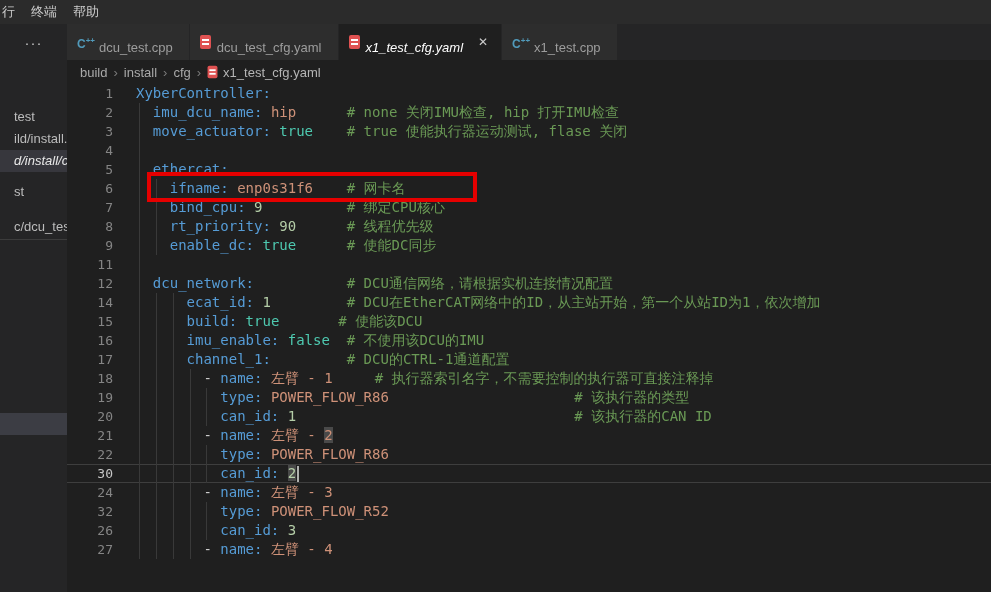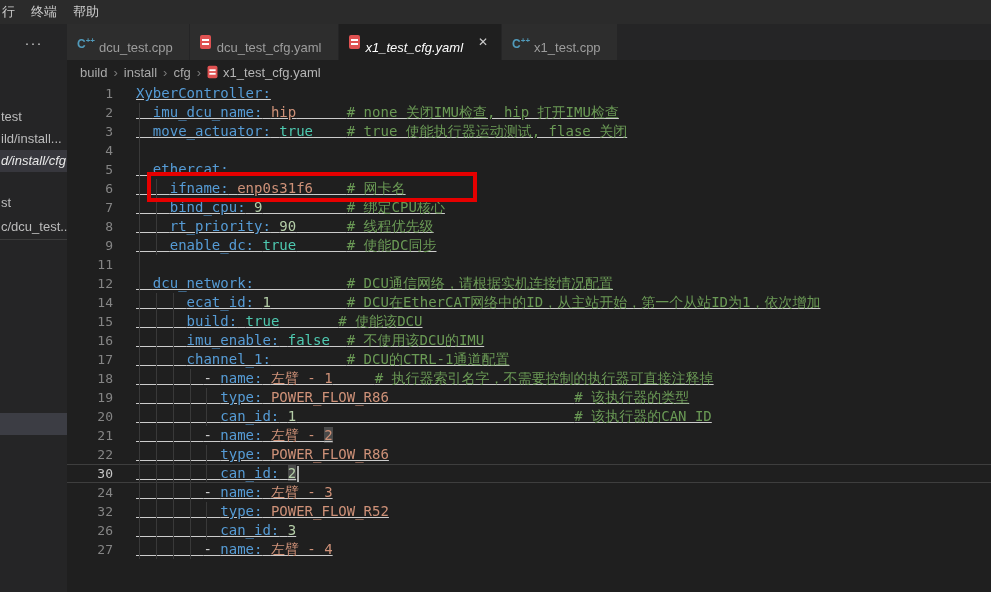--- a/index.html
+++ b/index.html
@@ -24,40 +24,40 @@
   .fi{display:inline-block;flex:none;}
   .fi-yaml{width:11px;height:14px;background:#e05252;border-radius:2px;position:relative;}
   .fi-yaml::before,.fi-yaml::after{content:"";position:absolute;left:2px;right:2px;height:1.5px;background:#fff;}
   .fi-yaml::before{top:4px;}
   .fi-yaml::after{top:8px;}
   .fi-cpp{color:#519aba;font-weight:bold;font-size:12px;line-height:14px;width:16px;text-align:center;}
   .fi-cpp sup{font-size:8px;}
   
   #sidebar{position:absolute;left:0;top:60px;width:67px;height:532px;background:#252526;overflow:hidden;}
   .sb-row{position:absolute;left:0;width:67px;height:22px;line-height:22px;color:#bcbcbc;
-          font-size:13px;padding-left:1px;box-sizing:border-box;white-space:nowrap;overflow:hidden;}
+          font-size:13px;padding-left:14px;box-sizing:border-box;white-space:nowrap;overflow:hidden;}
   .sb-row.selected{background:#37373d;color:#e8e8e8;}
   .sb-row.italic{font-style:italic;}
   #sb-selection-bar{position:absolute;left:0;top:353px;width:67px;height:22px;background:#3c3d44;}
   #sb-divider{position:absolute;left:0;top:179px;width:67px;height:1px;background:#3c3c3c;}
   
   #breadcrumbs{position:absolute;left:67px;top:60px;width:924px;height:24px;background:#1f1f1f;
                display:flex;align-items:center;padding-left:13px;box-sizing:border-box;
                font-size:13px;color:#a9a9a9;}
   .bc-sep{margin:0 6px;color:#7a7a7a;}
   .bc-file{display:flex;align-items:center;color:#b5b5b5;}
   .bc-file .fi{margin-right:5px;transform:scale(.9);}
   
   #editor{position:absolute;left:67px;top:84px;width:924px;height:508px;background:#1f1f1f;overflow:hidden;}
   .line{position:relative;display:flex;height:19px;}
   .line .ln{flex:none;width:69px;padding-right:23px;box-sizing:border-box;text-align:right;
             color:#858585;font:13px/19px "DejaVu Sans Mono","Liberation Mono",monospace;}
   .line.cur .ln{color:#c6c6c6;}
   .line .code{position:relative;flex:1;white-space:pre;
-              font:14px/19px "DejaVu Sans Mono","Liberation Mono",monospace;color:#cccccc;text-decoration:underline;}
+              font:14px/19px "DejaVu Sans Mono","Liberation Mono",monospace;color:#cccccc;}
   .line.cur{box-shadow:inset 0 1px 0 #3e3e3e,inset 0 -1px 0 #3e3e3e;}
   .guide{position:absolute;top:0;bottom:0;width:1px;background:#393939;}
   .tk-k{color:#569cd6;}
   .tk-s{color:#ce9178;}
   .tk-n{color:#b5cea8;}
   .tk-b{color:#4ec9b0;}
   .tk-c{color:#6a9955;}
   .tk-p{color:#cccccc;}
   .tk-w{}
   .hl{background:rgba(120,120,120,.48);}
@@ -94,21 +94,21 @@
         <span class="fi fi-cpp">C<sup>++</sup></span>
         <span class="tab-label">x1_test.cpp</span>
       </div>
     </div>
   <div id="sidebar">
     <div id="sb-divider"></div>
     <div id="sb-selection-bar"></div>
   <div class="sb-row" style="top: 46px;">test</div>
       <div class="sb-row" style="top: 68px;">ild/install...</div>
       <div class="sb-row selected italic" style="top: 90px;">d/install/cfg</div>
-      <div class="sb-row" style="top: 132px;">st</div>
+      <div class="sb-row" style="top: 121px;">st</div>
       <div class="sb-row" style="top: 156px;">c/dcu_test...</div>
     </div>
   <div id="breadcrumbs">
       <span class="bc-seg">build</span>
       <span class="bc-sep">›</span>
       <span class="bc-seg">install</span>
       <span class="bc-sep">›</span>
       <span class="bc-seg">cfg</span>
       <span class="bc-sep">›</span>
       <span class="bc-file">

